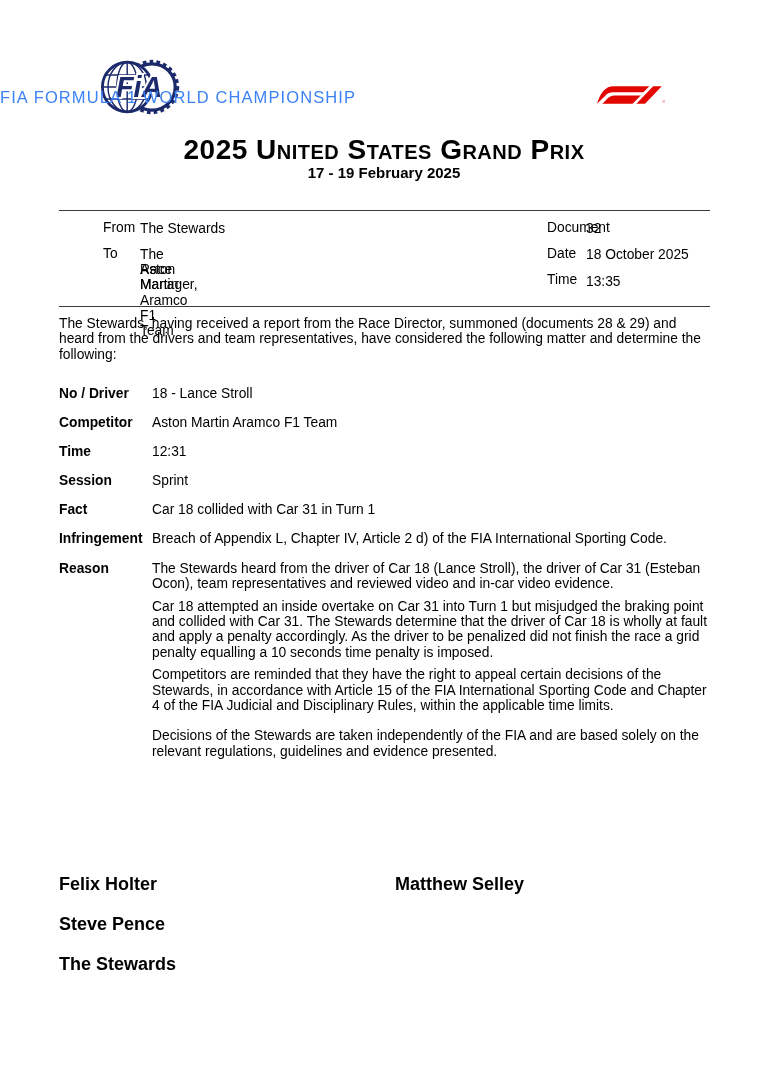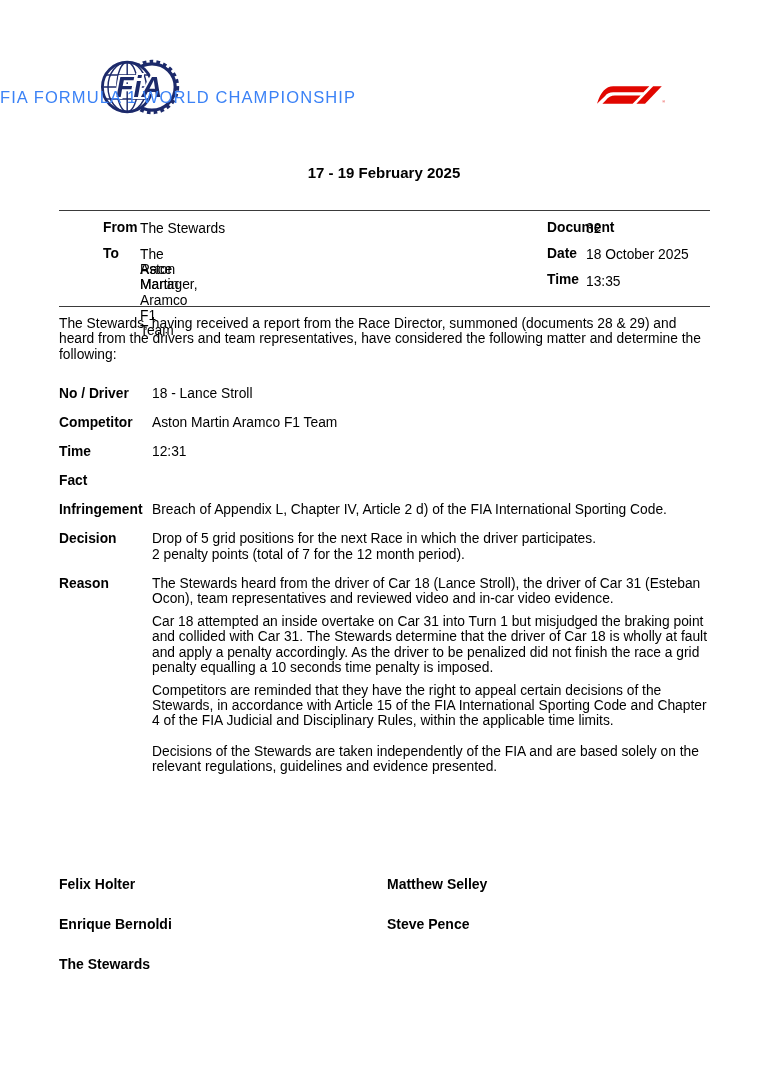--- a/index.html
+++ b/index.html
@@ -36,21 +36,21 @@
     text-align:center;
     font-size:15px; font-weight:bold;
     line-height:17px;
   }
   
   .rule { position:absolute; left:59px; width:651px; height:0; border-top:1.5px solid #3a3a3a; }
   .rule-top { top:210px; }
   .rule-bottom { top:306px; }
   
   .meta span { position:absolute; font-size:13.8px; line-height:15.2px; display:block; }
-  .m-bold { font-weight:bold;padding-left:44px; }
+  .m-bold { font-weight:normal;padding-left:44px; }
   .from-label { left:59px; top:220px; }
   .from-value { left:140px; top:221px; }
   .to-label   { left:59px; top:246px; }
   .to-value   { left:140px; top:247px; }
   .doc-label  { left:503px; top:220px; }
   .doc-value  { left:586px; top:221px; }
   .date-label { left:503px; top:246px; }
   .date-value { left:586px; top:247px; }
   .time-label { left:503px; top:272px; }
   .time-value { left:586px; top:274px; }
@@ -61,21 +61,21 @@
   }
   .fields { position:absolute; left:59px; top:386px; width:653px; }
   .frow { display:flex; margin-bottom:13.8px; font-size:13.8px; line-height:15.3px; }
   .flabel { width:93px; flex:none; font-weight:bold; }
   .fvalue { flex:1; }
   .fvalue p { margin:0 0 7.5px 0; }
   .fvalue p:last-child { margin-bottom:0; }
   .fvalue p.gap-before { margin-top:15px; }
   
   .signatures { position:absolute; left:59px; top:877px; width:653px; }
-  .sig-row { display:flex; margin-bottom:24.6px; font-size:14px; font-weight:bold; line-height:15.4px; }
+  .sig-row { display:flex; margin-bottom:24.6px; font-size:18px; font-weight:bold; line-height:15.4px;gap:8px; }
   .sig-left { width:328px; flex:none; }
   .sig-right { flex:1; }
 </style>
 </head>
 <body>
 
 <div class="page">
 
   <div class="fia-logo">
     <svg viewBox="0 0 100 74" width="80" height="62">
@@ -105,20 +105,21 @@
 
   <div class="f1-logo">
     <svg viewBox="0 0 126 32" width="68" height="28">
       <path d="M30 0 Q10 0 0 32 L15 18 Q20 11 30 11 L86 11 L97 0 Z" fill="#e10600"></path>
       <path d="M33 17 Q23 17 16 26 L10 32 L66 32 L81 17 Z" fill="#e10600"></path>
       <path d="M104 0 L120 0 L89 32 L73 32 Z" fill="#e10600"></path>
       <text x="121" y="31" font-size="7" fill="#e10600">®</text>
     </svg>
   </div>
 
+  <div class="event-title">2025 United States Grand Prix</div>
   <div class="event-dates">17 - 19 February 2025</div>
 
   <div class="rule rule-top"></div>
   <div class="meta">
     <span class="from-label m-bold">From</span>
     <span class="from-value">The Stewards</span>
     <span class="to-label m-bold">To</span>
     <span class="to-value"><span>The Race Manager,</span><br><span>Aston Martin Aramco F1 Team</span></span>
     <span class="doc-label m-bold">Document</span>
     <span class="doc-value">32</span>
@@ -138,51 +139,48 @@
     </div>
     <div class="frow">
       <div class="flabel">Competitor</div>
       <div class="fvalue">Aston Martin Aramco F1 Team</div>
     </div>
     <div class="frow">
       <div class="flabel">Time</div>
       <div class="fvalue">12:31</div>
     </div>
     <div class="frow">
+      <div class="flabel">Session</div>
+      <div class="fvalue">Sprint</div>
+    </div>
+    <div class="frow">
       <div class="flabel">Fact</div>
+      <div class="fvalue">Car 18 collided with Car 31 in Turn 1</div>
     </div>
     <div class="frow">
       <div class="flabel">Infringement</div>
       <div class="fvalue">Breach of Appendix L, Chapter IV, Article 2 d) of the FIA International Sporting Code.</div>
-    </div>
-    <div class="frow">
-      <div class="flabel">Decision</div>
-      <div class="fvalue">
-        <p style="margin-bottom:0;">Drop of 5 grid positions for the next Race in which the driver participates.</p>
-        <p>2 penalty points (total of 7 for the 12 month period).</p>
-      </div>
     </div>
     <div class="frow">
       <div class="flabel">Reason</div>
       <div class="fvalue">
         <p>The Stewards heard from the driver of Car 18 (Lance Stroll), the driver of Car 31 (Esteban Ocon), team representatives and reviewed video and in-car video evidence.</p>
         <p>Car 18 attempted an inside overtake on Car 31 into Turn 1 but misjudged the braking point and collided with Car 31. The Stewards determine that the driver of Car 18 is wholly at fault and apply a penalty accordingly. As the driver to be penalized did not finish the race a grid penalty equalling a 10 seconds time penalty is imposed.</p>
         <p>Competitors are reminded that they have the right to appeal certain decisions of the Stewards, in accordance with Article 15 of the FIA International Sporting Code and Chapter 4 of the FIA Judicial and Disciplinary Rules, within the applicable time limits.</p>
         <p class="gap-before">Decisions of the Stewards are taken independently of the FIA and are based solely on the relevant regulations, guidelines and evidence presented.</p>
       </div>
     </div>
   </div>
 
   <div class="signatures">
     <div class="sig-row">
       <div class="sig-left">Felix Holter</div>
       <div class="sig-right">Matthew Selley</div>
     </div>
     <div class="sig-row">
-      <div class="sig-left">Enrique Bernoldi</div>
       <div class="sig-right">Steve Pence</div>
     </div>
     <div class="sig-row">
       <div class="sig-left">The Stewards</div>
       <div class="sig-right"></div>
     </div>
   </div>
 
 </div>
 

